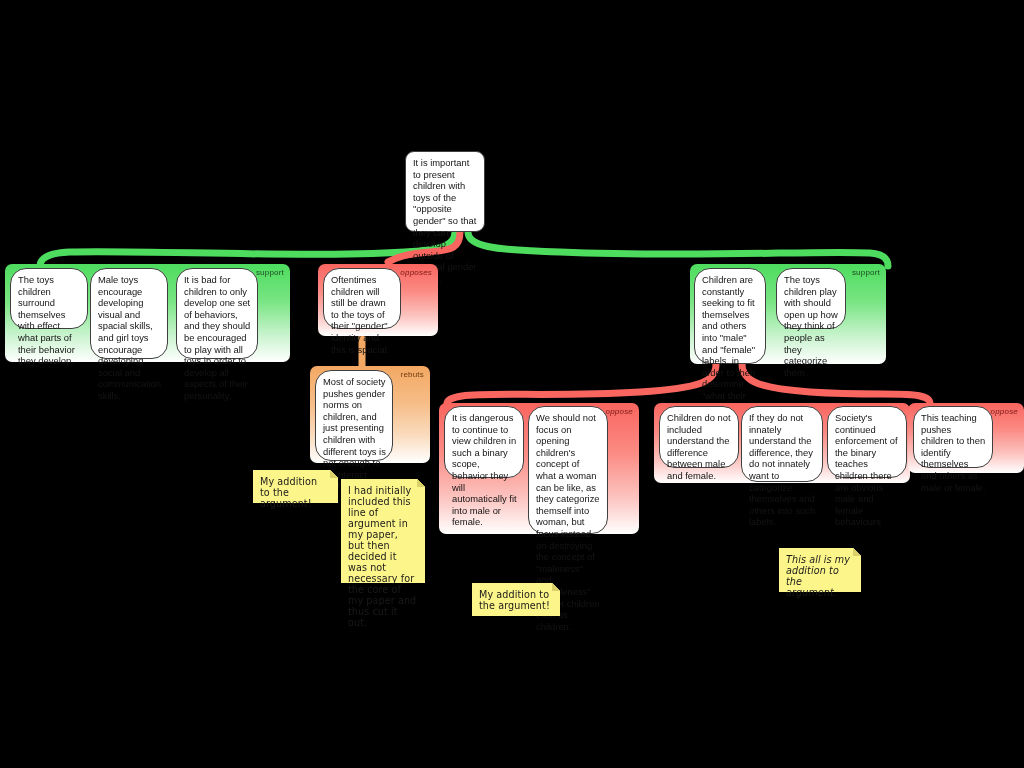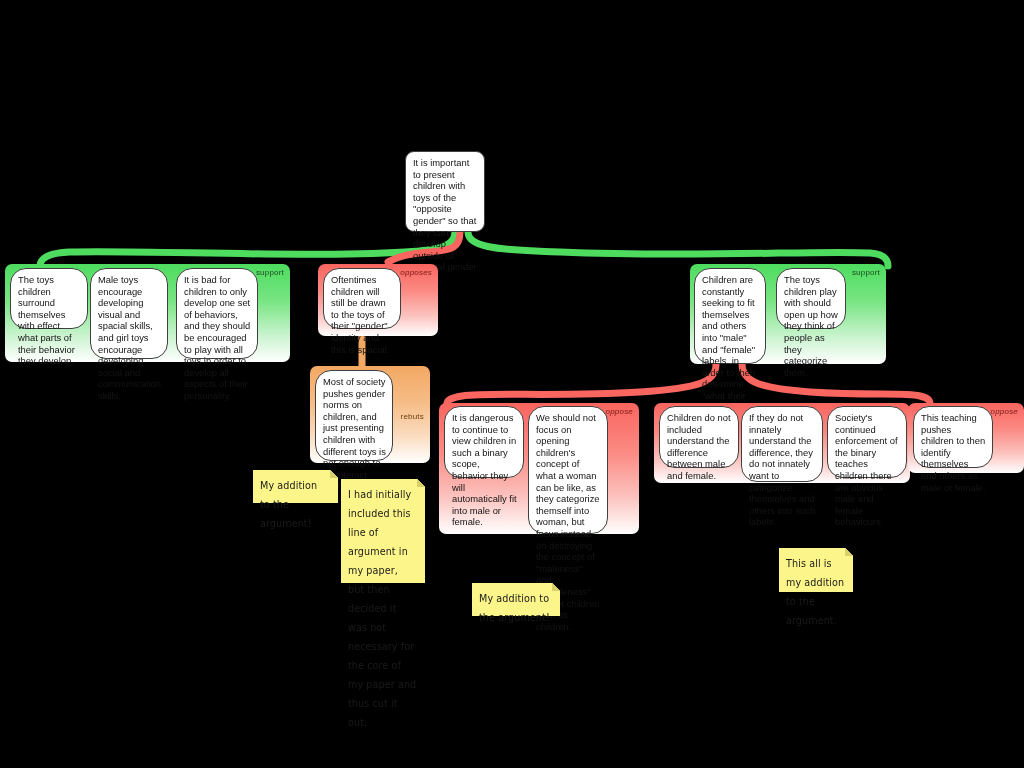--- a/index.html
+++ b/index.html
@@ -9,31 +9,31 @@
   svg.links{position:absolute;left:0;top:0;width:1024px;height:768px;pointer-events:none;}
 
   
   .group{position:absolute;border-radius:7px;overflow:hidden;}
   .group.support{background:linear-gradient(180deg,#4ddc5e 0%,#79e583 38%,#c8f3cd 72%,#ffffff 100%);}
   .group.oppose{background:linear-gradient(180deg,#f9655f 0%,#fb8b84 38%,#fcc3bf 72%,#ffffff 100%);}
   .group.rebut{background:linear-gradient(180deg,#f3a863 0%,#f6bd87 38%,#fadcbf 72%,#ffffff 100%);}
   .group-label{position:absolute;top:4px;font-size:8px;color:#2b2b2b;letter-spacing:.2px;}
   .group-label.support{color:#1e4a22;padding-left:16px;}
   .group-label.oppose{color:#7a1a14;font-style:italic;}
-  .group-label.rebut{color:#6d3a0d;margin-top:42px;}
+  .group-label.rebut{color:#6d3a0d;}
 
   
   .claim{position:absolute;background:#fff;border:1.4px solid #3f3f3f;border-radius:16px;
          box-sizing:border-box;padding:5px 6px 5px 7px;font-size:9.4px;line-height:11.6px;
          color:#141414;font-family:"Liberation Sans",sans-serif;}
   .claim.root{border-radius:9px;}
 
   
   .note{position:absolute;background:#fcf58a;box-sizing:border-box;
-        padding:6px 8px 6px 7px;font-size:9.6px;line-height:19px;color:#1a1a1a;
+        padding:6px 8px 6px 7px;font-size:9.6px;line-height:11px;color:#1a1a1a;
         font-family:"DejaVu Sans",sans-serif;letter-spacing:.1px;}
   .note .fold{position:absolute;right:0;top:0;width:8px;height:8px;
         background:linear-gradient(225deg,#000 0 48%,#d9d06a 48% 100%);}
 </style>
 </head>
 <body>
 
 <div id="canvas">
 
   <svg class="links" viewBox="0 0 1024 768">
@@ -104,18 +104,18 @@
   <div class="note" style="left:341px;top:479px;width:84px;height:104px;">
     <span class="fold"></span>
     <span>I had initially included this line of argument in my paper, but then decided it was not necessary for the core of my paper and thus cut it out.</span>
   </div>
 
   <div class="note" style="left:472px;top:583px;width:88px;height:33px;">
     <span class="fold"></span>
     <span>My addition to the argument!</span>
   </div>
 
-  <div class="note" style="left:779px;top:548px;width:74px;height:44px;">
+  <div class="note" style="left:779px;top:548px;width:82px;height:44px;font-style:italic;">
     <span class="fold"></span>
     <span>This all is my addition to the argument.</span>
   </div>
 
 </div>
 
 </body></html>

